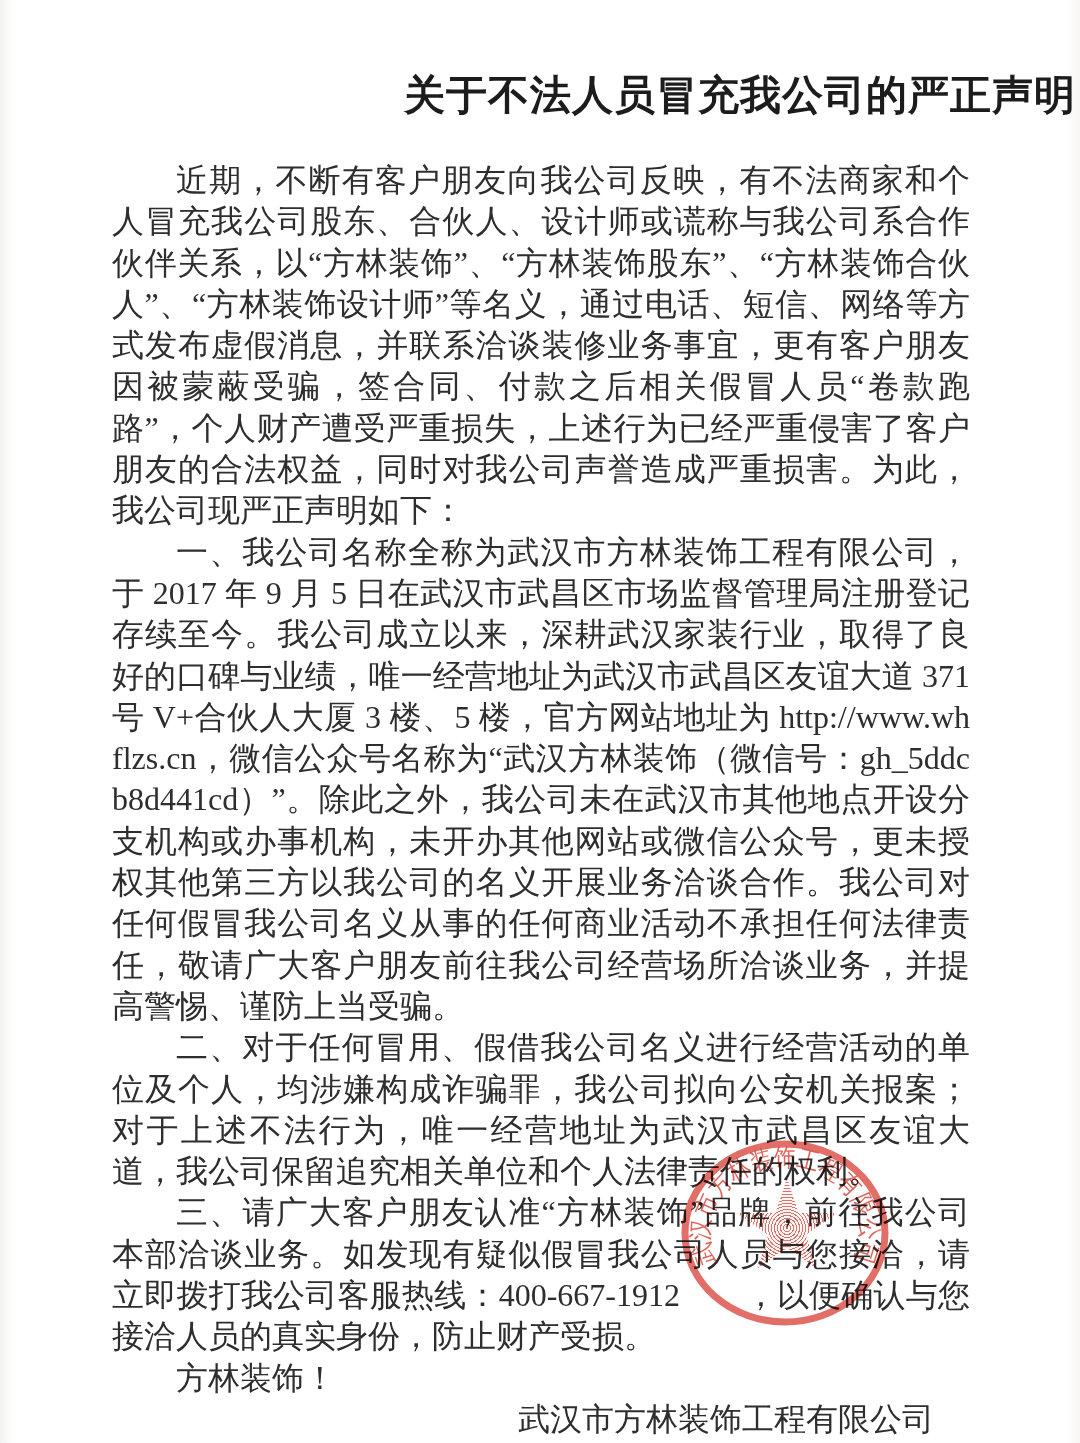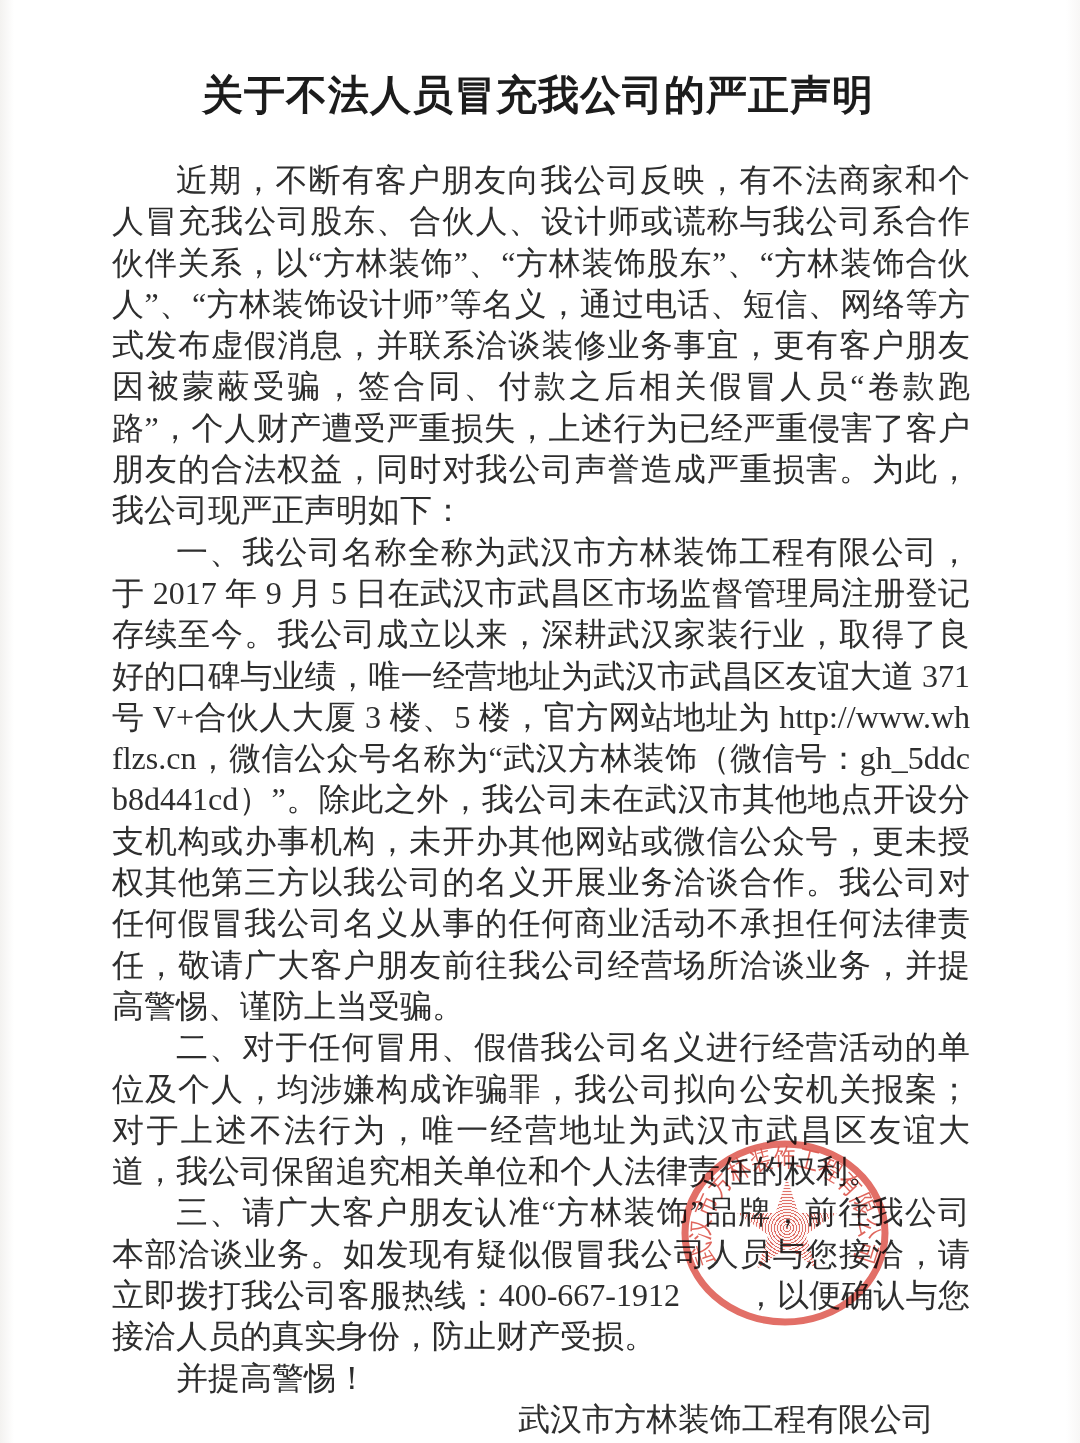--- a/index.html
+++ b/index.html
@@ -15,21 +15,21 @@
     background: linear-gradient(90deg, #f3f2f0 0px, #ffffff 14px, #ffffff 1066px, #f8f7f6 1080px);
     overflow: hidden;
     font-family: "Liberation Serif", "DejaVu Serif", serif;
     color: #2b2b2b;
   }
   .doc-title {
     position: absolute;
     top: 68px;
     left: 0;
     width: 1076px;
-    text-align: center;
+    text-align: right;
     font-size: 41px;
     font-weight: bold;
     color: #1c1c1c;
     letter-spacing: 1px;
   }
   .body-text {
     position: absolute;
     top: 160px;
     left: 112px;
     width: 858px;
@@ -90,21 +90,21 @@
 
 <div class="page">
 
   <div class="doc-title">关于不法人员冒充我公司的严正声明</div>
 
   <div class="body-text">
     <p>近期，不断有客户朋友向我公司反映，有不法商家和个人冒充我公司股东、合伙人、设计师或谎称与我公司系合作伙伴关系，以“方林装饰”、“方林装饰股东”、“方林装饰合伙人”、“方林装饰设计师”等名义，通过电话、短信、网络等方式发布虚假消息，并联系洽谈装修业务事宜，更有客户朋友因被蒙蔽受骗，签合同、付款之后相关假冒人员“卷款跑路”，个人财产遭受严重损失，上述行为已经严重侵害了客户朋友的合法权益，同时对我公司声誉造成严重损害。为此，我公司现严正声明如下：</p>
     <p>一、我公司名称全称为武汉市方林装饰工程有限公司，于 2017 年 9 月 5 日在武汉市武昌区市场监督管理局注册登记存续至今。我公司成立以来，深耕武汉家装行业，取得了良好的口碑与业绩，唯一经营地址为武汉市武昌区友谊大道 371 号 V+合伙人大厦 3 楼、5 楼，官方网站地址为 http://www.whflzs.cn，微信公众号名称为“武汉方林装饰（微信号：gh_5ddcb8d441cd）”。除此之外，我公司未在武汉市其他地点开设分支机构或办事机构，未开办其他网站或微信公众号，更未授权其他第三方以我公司的名义开展业务洽谈合作。我公司对任何假冒我公司名义从事的任何商业活动不承担任何法律责任，敬请广大客户朋友前往我公司经营场所洽谈业务，并提高警惕、谨防上当受骗。</p>
     <p>二、对于任何冒用、假借我公司名义进行经营活动的单位及个人，均涉嫌构成诈骗罪，我公司拟向公安机关报案；对于上述不法行为，唯一经营地址为武汉市武昌区友谊大道，我公司保留追究相关单位和个人法律责任的权利。</p>
     <p>三、请广大客户朋友认准“方林装饰”品牌，前往我公司本部洽谈业务。如发现有疑似假冒我公司人员与您接洽，请立即拨打我公司客服热线：400-667-1912　　，以便确认与您接洽人员的真实身份，防止财产受损。</p>
-    <p class="closing">并提高警惕！</p>
+    <p class="closing">方林装饰！</p>
 
     <div class="signature">
       <p>武汉市方林装饰工程有限公司</p>
       <p>2023 年 3 月 29 日</p>
     </div>
   </div>
 
   <div class="seal">
     <svg width="214" height="192" viewBox="0 0 214 192">
       <ellipse cx="107" cy="96" rx="100" ry="89" fill="none" stroke="#d9483d" stroke-width="7" opacity="0.85"></ellipse>

